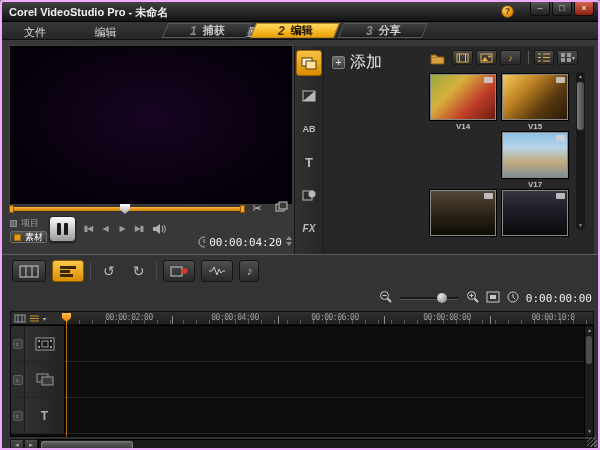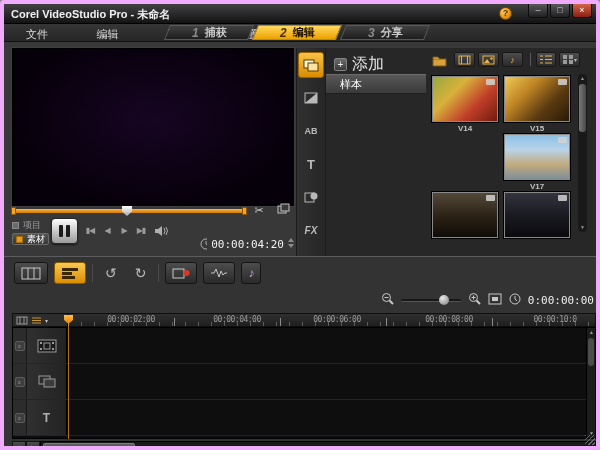--- a/index.html
+++ b/index.html
@@ -1,18 +1,18 @@
 <!DOCTYPE html>
 <html><head>
 <meta charset="utf-8">
 <style>
   * { margin:0; padding:0; box-sizing:border-box; font-family:"Liberation Sans",sans-serif; }
   body { background:#8a8a8a; }
   #app { position:relative; width:600px; height:450px; background:#343434;
-         border:4px solid #f0abfc; border-radius:4px 4px 0 0; overflow:hidden; }
+         border:2px solid #f0abfc; border-radius:4px 4px 0 0; overflow:hidden; }
 
   
   .titlebar { position:absolute; left:0; top:0; width:100%; height:20px;
               background:linear-gradient(#414141,#131313); border-bottom:1px solid #000; }
   .title { position:absolute; left:7px; top:3px; font-size:11px; font-weight:bold; color:#f0f0f0; }
   .help-btn { position:absolute; right:84px; top:3px; width:13px; height:13px; border-radius:50%;
               background:radial-gradient(circle at 35% 30%,#ffce6a,#df8a00 70%);
               border:1px solid #7a4a00; color:#5a2e00; font-size:9px; font-weight:bold;
               text-align:center; line-height:11px; }
   .win-btns { position:absolute; right:4px; top:0; display:flex; gap:2px; }
@@ -284,21 +284,20 @@
           </svg>
       </div>
       <div class="nav-btn nav-fx">FX</div>
     </div>
 
     <div class="library">
       <div class="add-row">
         <span class="plus-box">+</span>
         <span class="add-label">添加</span>
       </div>
-      <div class="sample-row">样本</div>
 
       <div class="folder-ico">
         <svg width="15" height="12">
             <path d="M1 4 h13 v7 H1 z" fill="#d7a23d" stroke="#7a5a10"></path>
             <path d="M1 4 V2 h5 l1.5 2" fill="#d7a23d" stroke="#7a5a10"></path>
           </svg>
       </div>
       <div class="media-btns">
         <div class="media-btn">
           <svg width="13" height="10">

